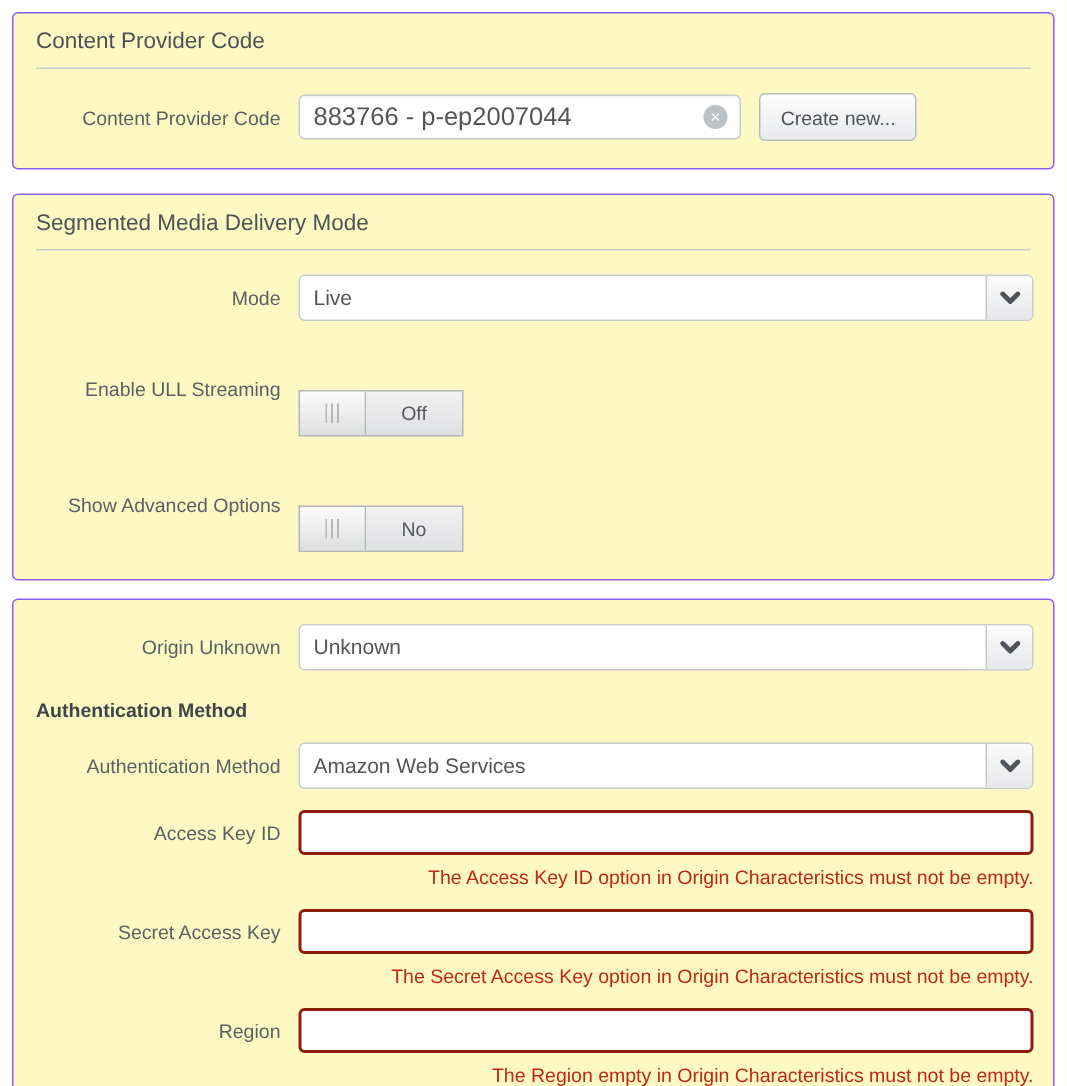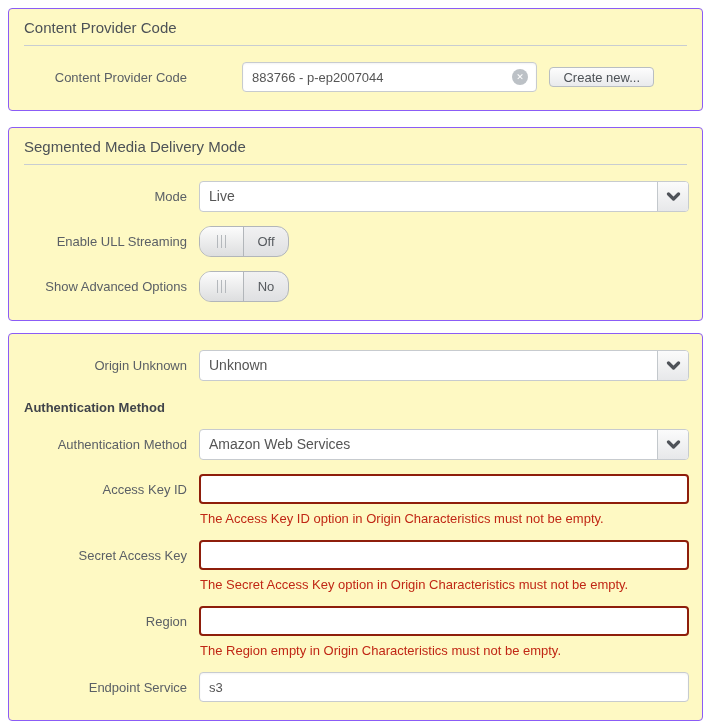--- a/index.html
+++ b/index.html
@@ -45,45 +45,44 @@
   .row-field { margin-left: 12px; }
 
   
   .input-wrap { position: relative; display: inline-block; }
   .text-input {
     height: 30px;
     border: 1px solid #c7cbcf;
     border-radius: 4px;
     background: #fff;
     padding: 0 28px 0 9px;
-    font-size: 13px;
+    font-size: 17px;
     color: #555;
     font-family: "Liberation Sans", sans-serif;
     box-shadow: inset 0 1px 2px rgba(0,0,0,0.05);
     outline: none;
-    margin-left: 43px;
   }
   .input-cpc { width: 295px; }
   .clear-icon {
     position: absolute;
     right: 9px; top: 50%;
     margin-top: -8px;
     width: 16px; height: 16px;
     border-radius: 50%;
     background: #bcc1c6;
     color: #fff;
     font-size: 9px;
     line-height: 16px;
     text-align: center;
     cursor: pointer;
     user-select: none;
   }
   .btn {
     margin-left: 8px;
-    height: 20px;
+    height: 32px;
     padding: 0 13px;
     border: 1px solid #b9bec2;
     border-radius: 4px;
     background: linear-gradient(#fdfdfd, #e9eaec);
     font-size: 13px;
     color: #4d5257;
     font-family: "Liberation Sans", sans-serif;
     cursor: pointer;
   }
 
@@ -112,27 +111,28 @@
     border-left: 1px solid #c3c8cc;
     background: linear-gradient(#fbfbfb, #e7e8ea);
     display: flex;
     align-items: center;
     justify-content: center;
   }
 
   
   .toggle {
     display: flex;
-    width: 90px;
+    width: 110px;
     height: 31px;
     border: 1px solid #b2b6ba;
-    border-radius: 12px;
+    border-radius: 0;
     background: linear-gradient(#f1f1f2, #dfe0e2);
     overflow: hidden;
     cursor: pointer;
+    margin-top: 32px;
   }
   .toggle-handle {
     flex: none;
     width: 44px;
     border-right: 1px solid #b2b6ba;
     border-radius: 3px 0 0 3px;
     background: linear-gradient(#fcfcfc, #dddedf);
     display: flex;
     align-items: center;
     justify-content: center;
@@ -167,20 +167,21 @@
     font-size: 13px;
     color: #555;
     font-family: "Liberation Sans", sans-serif;
     outline: none;
   }
   .error-text {
     font-size: 13px;
     color: #c02715;
     margin-top: 7px;
     margin-left: 1px;
+    text-align: right;
   }
   .endpoint-input {
     width: 490px;
     height: 30px;
     border: 1px solid #c7cbcf;
     border-radius: 4px;
     background: #fff;
     padding: 0 9px;
     font-size: 13px;
     color: #555;

